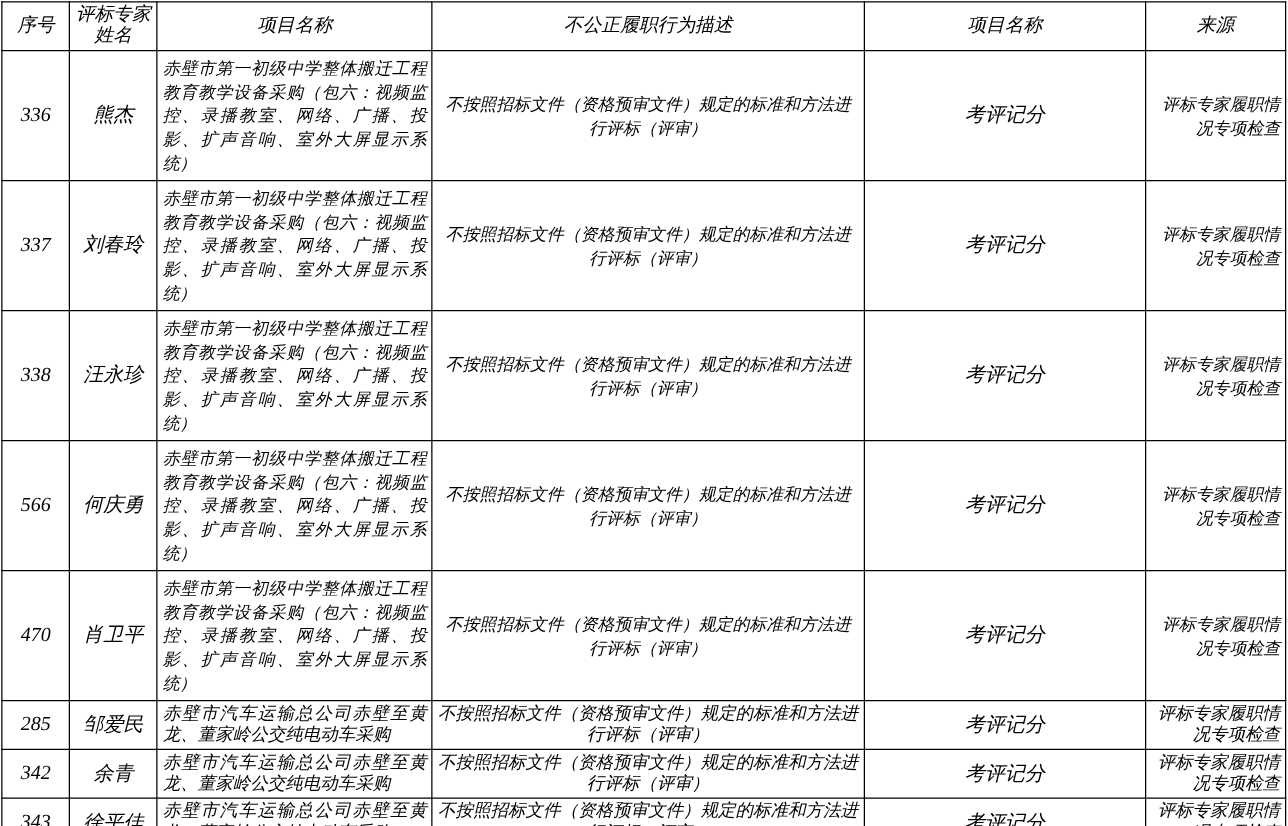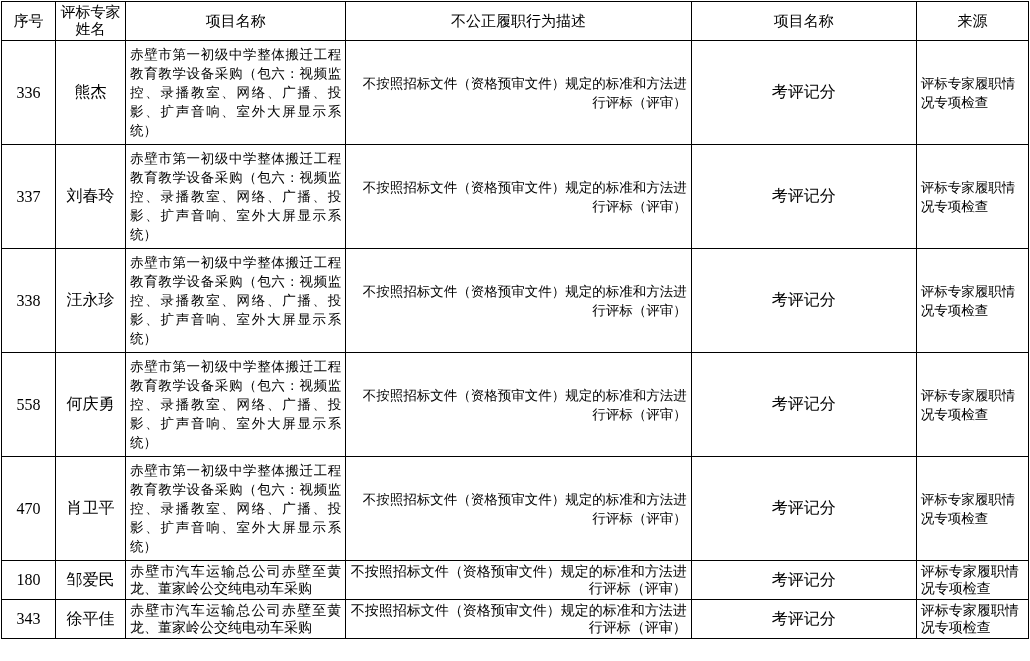--- a/index.html
+++ b/index.html
@@ -12,20 +12,21 @@
     height: 661px;
     font-family: "Liberation Serif", "DejaVu Serif", serif;
     color: #000000;
     overflow: hidden;
   }
   .page {
     width: 1030px;
     height: 661px;
     position: relative;
     box-sizing: border-box;
+    font-style: italic;
   }
   table.grid {
     border-collapse: collapse;
     width: 1028px;
     margin: 1px 0 0 1px;
     table-layout: fixed;
   }
   table.grid th, table.grid td {
     border: 1px solid #000000;
     vertical-align: middle;
@@ -58,25 +59,25 @@
   td.proj, td.desc, td.source {
     font-size: 13.5px;
     line-height: 19px;
   }
   td.proj {
     text-align: justify;
     text-justify: inter-ideograph;
     margin-left: 48px;
   }
   td.desc {
-    text-align: right;
+    text-align: center;
     margin-left: 38px;
   }
   td.source {
-    text-align: left;
+    text-align: right;
     line-height: 19px;
   }
   td.seq {
     font-family: "Liberation Serif", "DejaVu Serif", serif;
   }
   tr.tall td { height: 104px; }
   tr.short td { height: 36px; }
   tr.short td.proj, tr.short td.desc, tr.short td.source {
     line-height: 17px;
     font-size: 14px;
@@ -124,38 +125,46 @@
       </tr>
       <tr class="tall">
         <td class="seq">338</td>
         <td class="name">汪永珍</td>
         <td class="proj">赤壁市第一初级中学整体搬迁工程教育教学设备采购（包六：视频监控、录播教室、网络、广播、投影、扩声音响、室外大屏显示系统）</td>
         <td class="desc">不按照招标文件（资格预审文件）规定的标准和方法进行评标（评审）</td>
         <td class="result">考评记分</td>
         <td class="source">评标专家履职情况专项检查</td>
       </tr>
       <tr class="tall">
-        <td class="seq">558</td>
+        <td class="seq">566</td>
         <td class="name">何庆勇</td>
         <td class="proj">赤壁市第一初级中学整体搬迁工程教育教学设备采购（包六：视频监控、录播教室、网络、广播、投影、扩声音响、室外大屏显示系统）</td>
         <td class="desc">不按照招标文件（资格预审文件）规定的标准和方法进行评标（评审）</td>
         <td class="result">考评记分</td>
         <td class="source">评标专家履职情况专项检查</td>
       </tr>
       <tr class="tall">
         <td class="seq">470</td>
         <td class="name">肖卫平</td>
         <td class="proj">赤壁市第一初级中学整体搬迁工程教育教学设备采购（包六：视频监控、录播教室、网络、广播、投影、扩声音响、室外大屏显示系统）</td>
         <td class="desc">不按照招标文件（资格预审文件）规定的标准和方法进行评标（评审）</td>
         <td class="result">考评记分</td>
         <td class="source">评标专家履职情况专项检查</td>
       </tr>
       <tr class="short">
-        <td class="seq">180</td>
+        <td class="seq">285</td>
         <td class="name">邹爱民</td>
+        <td class="proj">赤壁市汽车运输总公司赤壁至黄龙、董家岭公交纯电动车采购</td>
+        <td class="desc">不按照招标文件（资格预审文件）规定的标准和方法进行评标（评审）</td>
+        <td class="result">考评记分</td>
+        <td class="source">评标专家履职情况专项检查</td>
+      </tr>
+      <tr class="short">
+        <td class="seq">342</td>
+        <td class="name">余青</td>
         <td class="proj">赤壁市汽车运输总公司赤壁至黄龙、董家岭公交纯电动车采购</td>
         <td class="desc">不按照招标文件（资格预审文件）规定的标准和方法进行评标（评审）</td>
         <td class="result">考评记分</td>
         <td class="source">评标专家履职情况专项检查</td>
       </tr>
       <tr class="short">
         <td class="seq">343</td>
         <td class="name">徐平佳</td>
         <td class="proj">赤壁市汽车运输总公司赤壁至黄龙、董家岭公交纯电动车采购</td>
         <td class="desc">不按照招标文件（资格预审文件）规定的标准和方法进行评标（评审）</td>

